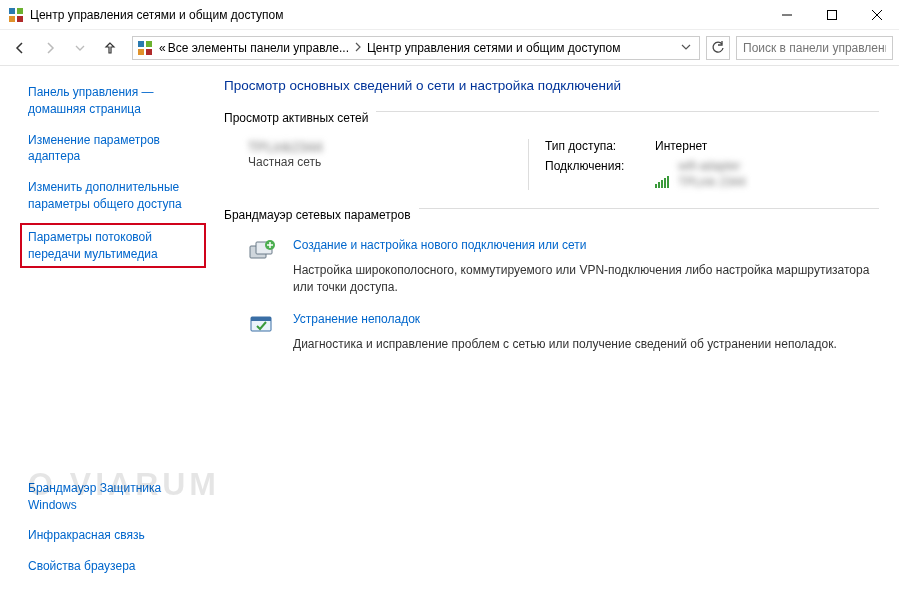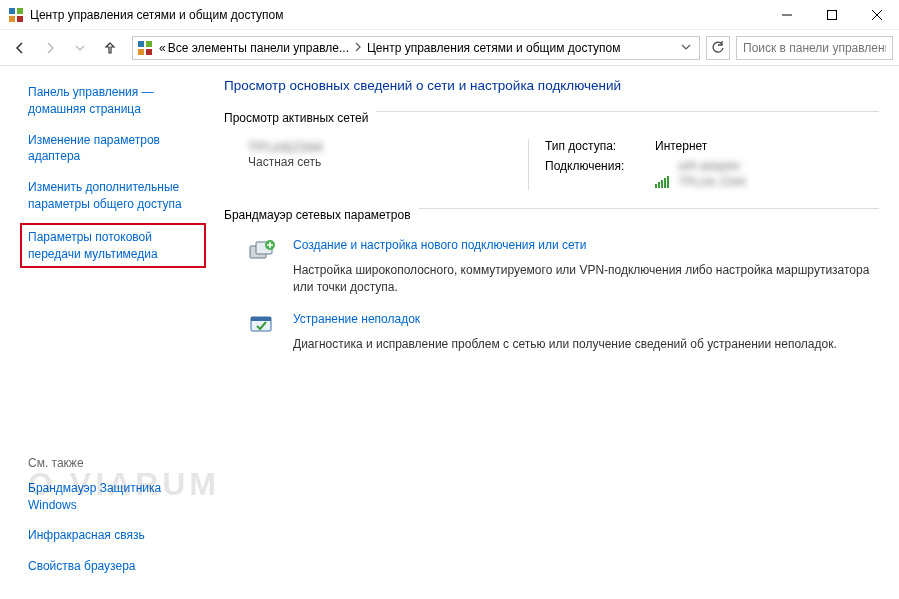--- a/index.html
+++ b/index.html
@@ -274,21 +274,20 @@
 
   <div class="sidebar">
     <a href="#" class="side-link">Панель управления — домашняя страница</a>
     <a href="#" class="side-link">Изменение параметров адаптера</a>
     <a href="#" class="side-link">Изменить дополнительные параметры общего доступа</a>
     <div class="sidebar-highlight">
       <a href="#" class="side-link" style="margin-bottom:0">Параметры потоковой передачи мультимедиа</a>
     </div>
 
     <div class="see-also-block">
-      <div class="see-also-label">См. также</div>
       <a href="#" class="side-link">Брандмауэр Защитника Windows</a>
       <a href="#" class="side-link">Инфракрасная связь</a>
       <a href="#" class="side-link">Свойства браузера</a>
     </div>
   </div>
 
   <div class="content">
     <h1>Просмотр основных сведений о сети и настройка подключений</h1>
 
     <div class="divider-after">

